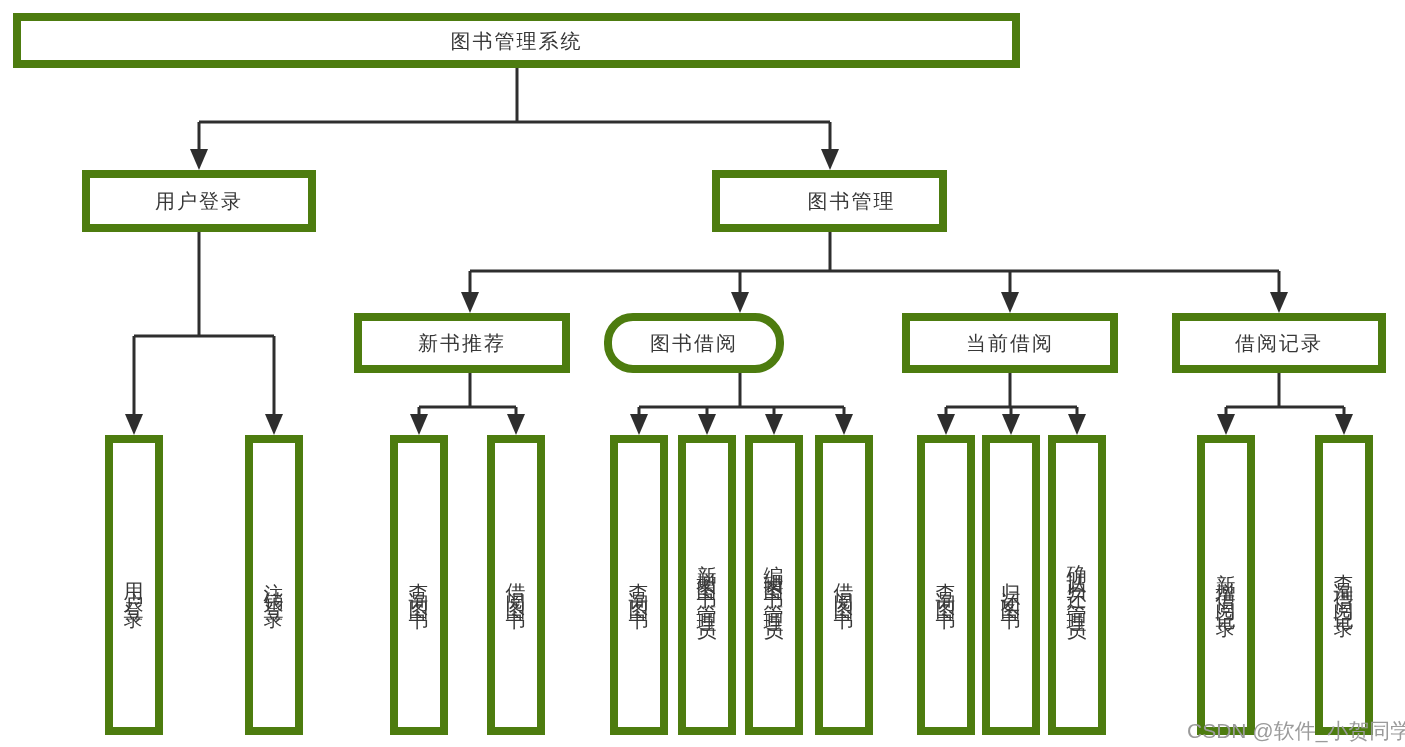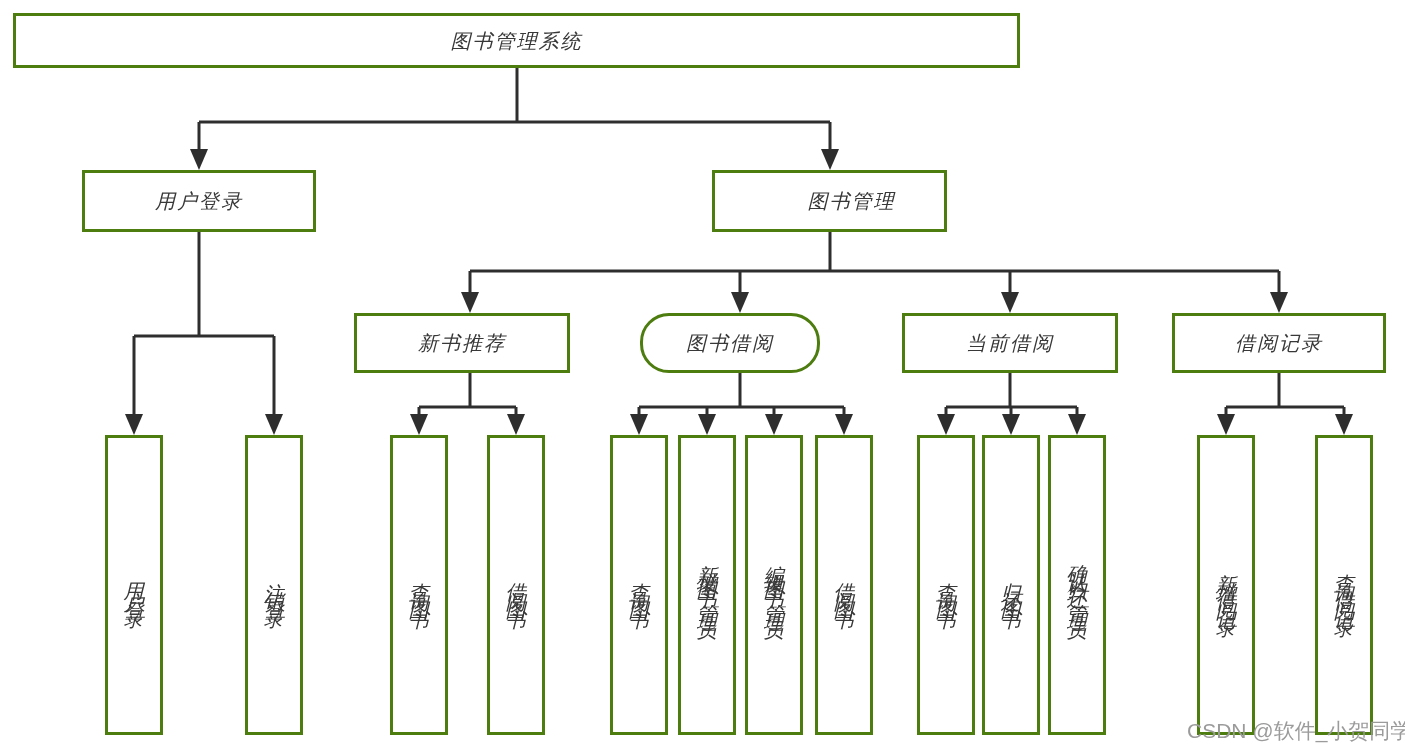--- a/index.html
+++ b/index.html
@@ -12,27 +12,26 @@
     overflow: hidden;
   }
   .connector-layer {
     position: absolute;
     left: 0; top: 0;
     width: 1405px; height: 747px;
   }
   .node {
     position: absolute;
     box-sizing: border-box;
-    border: 3px solid #4d7c0f;
+    border: 8px solid #4d7c0f;
     background: #ffffff;
     display: flex;
     align-items: center;
     justify-content: center;
     color: #383838;
-    font-style: italic;
   }
   .hbox {
     font-size: 20px;
     letter-spacing: 2px;
     line-height: 1;
   }
   .vbox {
     writing-mode: vertical-rl;
     text-orientation: mixed;
     font-size: 20px;
@@ -42,21 +41,21 @@
     width: 58px;
     height: 300px;
   }
   
   .root-box   { left: 13px;  top: 13px;  width: 1007px; height: 55px; }
   
   .b-user     { left: 82px;  top: 170px; width: 234px; height: 62px; }
   .b-mgmt     { left: 712px; top: 170px; width: 235px; height: 62px; padding-left: 44px; }
   
   .m-newbook  { left: 354px;  top: 313px; width: 216px; height: 60px; }
-  .m-borrow   { left: 640px;  top: 313px; width: 180px; height: 60px; border-radius: 29px; }
+  .m-borrow   { left: 604px;  top: 313px; width: 180px; height: 60px; border-radius: 29px; }
   .m-current  { left: 902px;  top: 313px; width: 216px; height: 60px; }
   .m-records  { left: 1172px; top: 313px; width: 214px; height: 60px; }
   
   .l-0  { left: 105px; }
   .l-1  { left: 245px; }
   .l-2  { left: 390px; }
   .l-3  { left: 487px; }
   .l-4  { left: 610px; }
   .l-5  { left: 678px; letter-spacing: 8px; }
   .l-6  { left: 745px; letter-spacing: 8px; }

